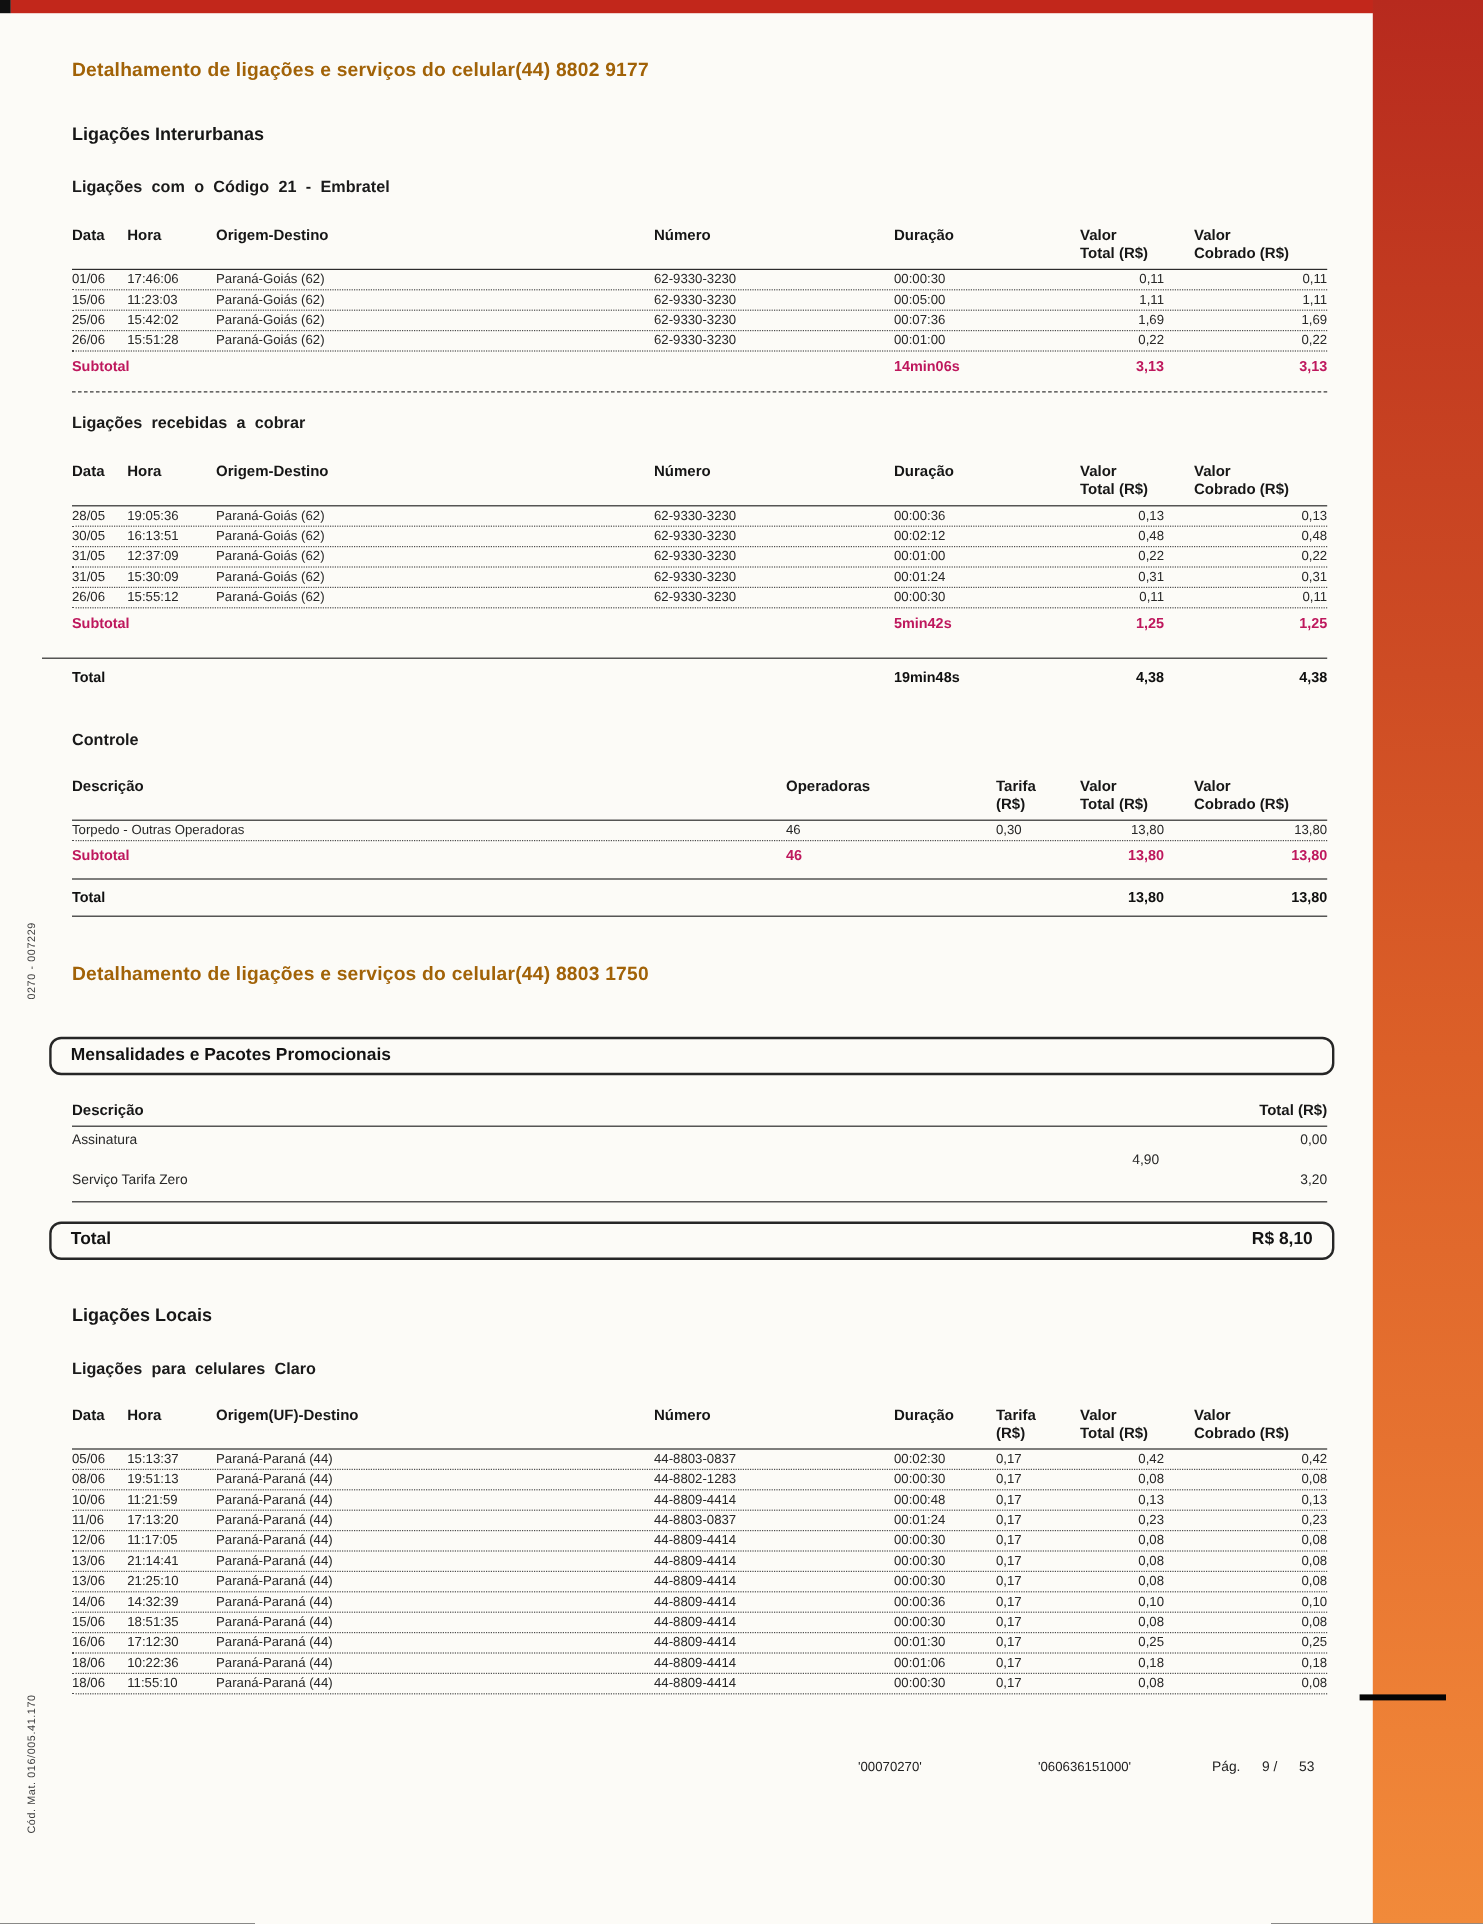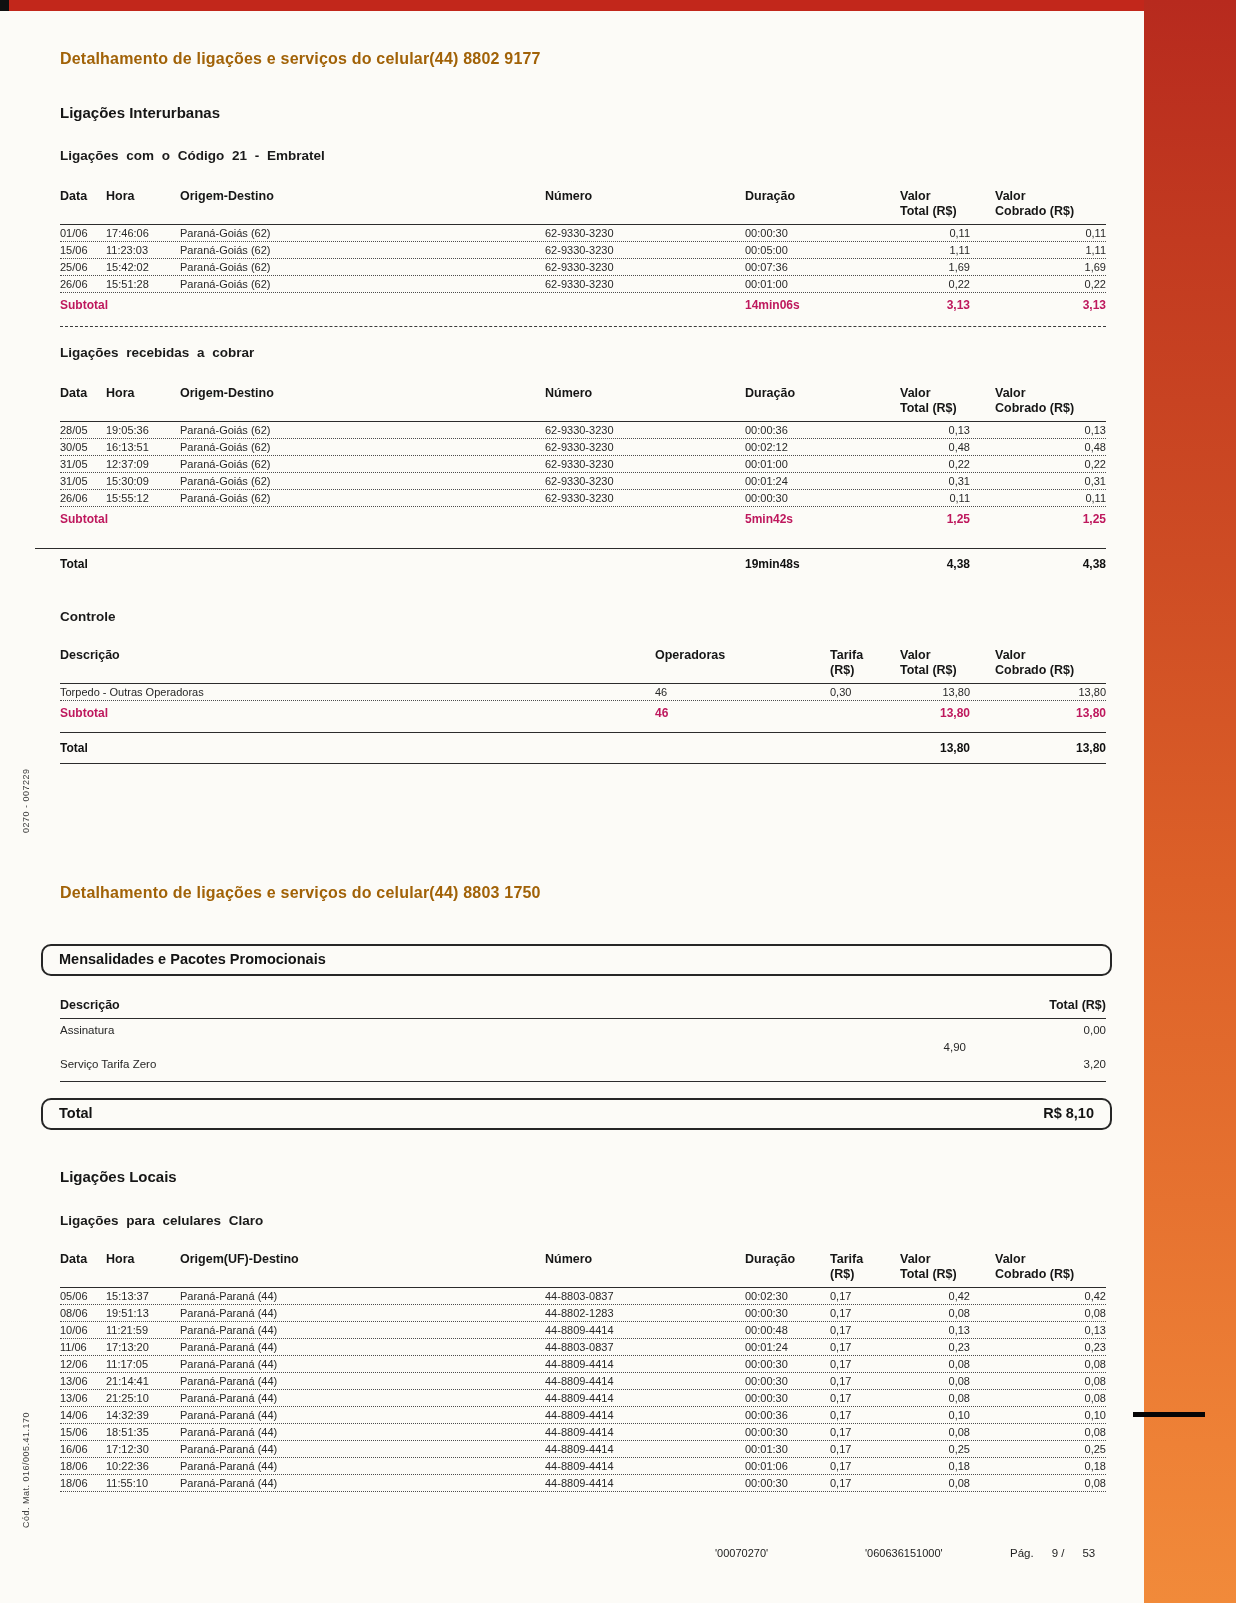--- a/index.html
+++ b/index.html
@@ -43,21 +43,21 @@
 
   .hr-dashed { border-top:1.5px dashed #3a3a3a; margin-top:10px; }
   .hr-solid { border-top:1.5px solid #2c2c2c; } .mt8 { margin-top:8px; }
   .hr-extend { margin-left:-25px; margin-top:18px; }
 
   .box { border:2px solid #262626; border-radius:10px; padding:5px 16px 7px;
     margin-left:-19px; margin-right:-6px; font-weight:bold; font-size:14.5px; color:#131313; }
   .box-head { margin-top:42px; }
   .box-total { margin-top:16px; display:flex; justify-content:space-between; align-items:center; }
 
-  .title2 { margin-top:120px; }
+  .title2 { margin-top:40px; }
 
   .footer { position:relative; height:18px; margin-top:55px; font-size:11px; color:#222; }
   .footer .code1 { position:absolute; left:655px; }
   .footer .code2 { position:absolute; left:805px; }
   .footer .pag { position:absolute; left:950px; display:flex; gap:18px; font-size:11.5px; }
 </style>
 </head>
 <body>
 
 <div class="canvas">

